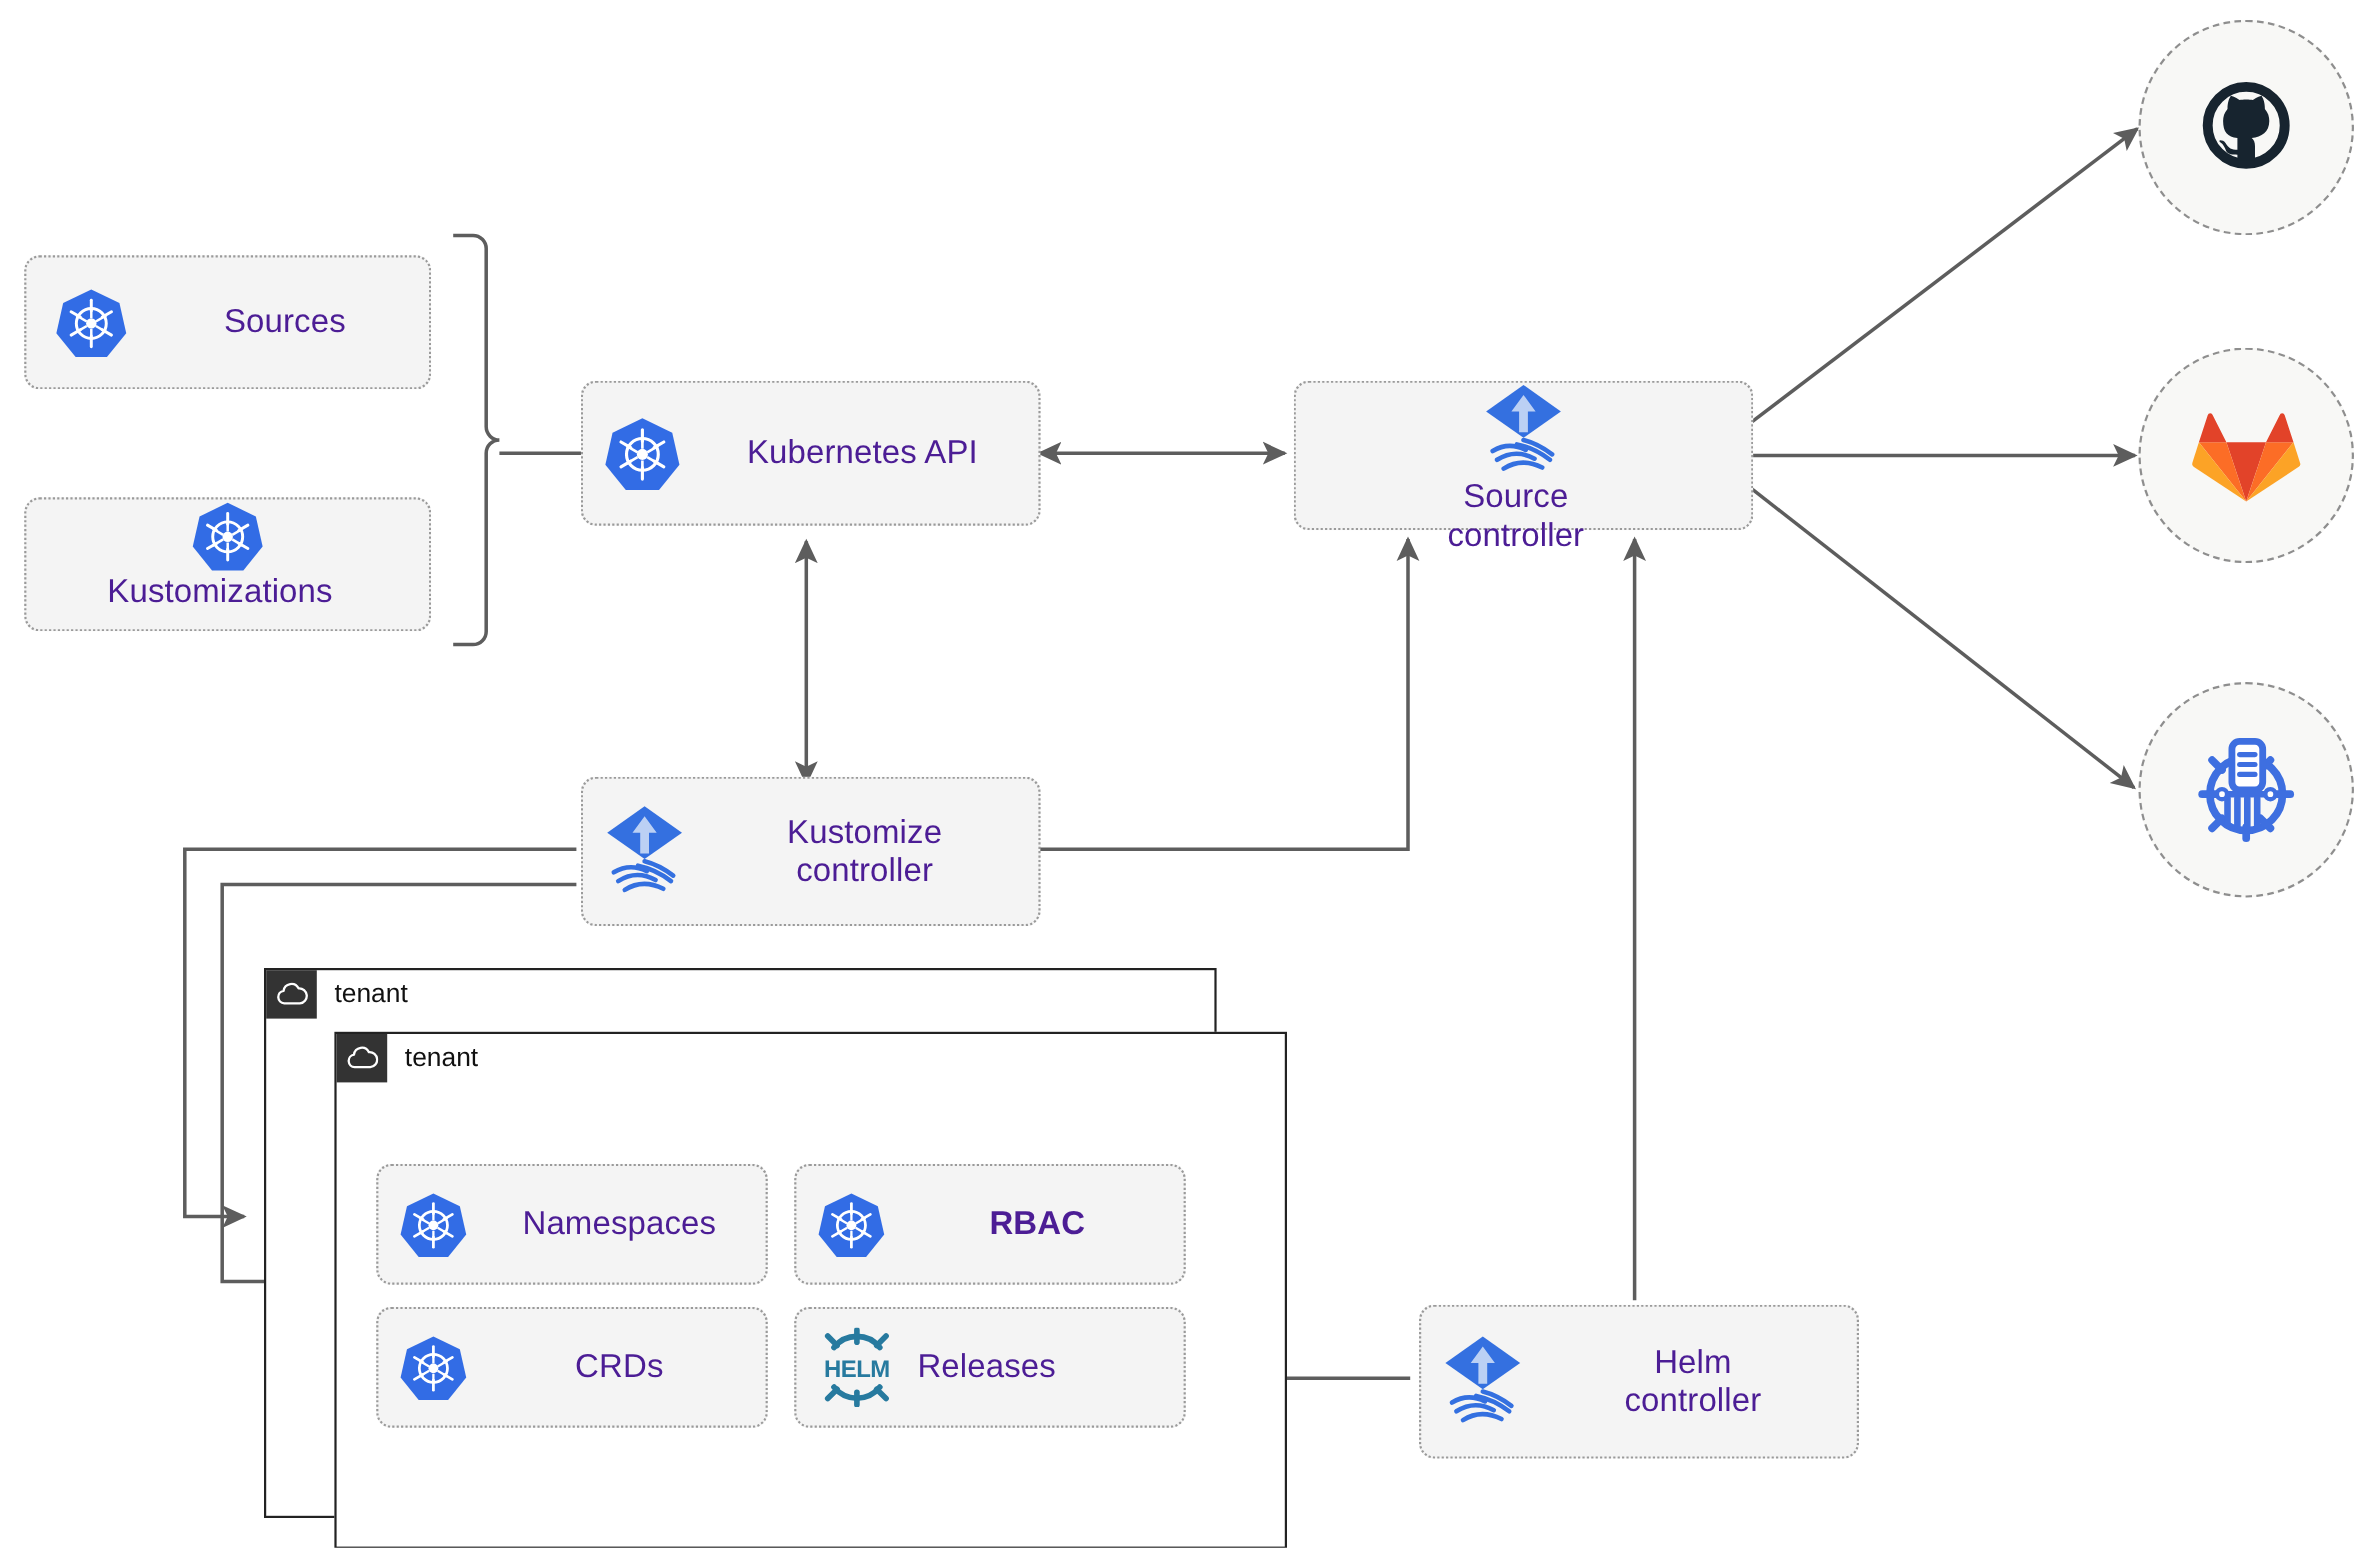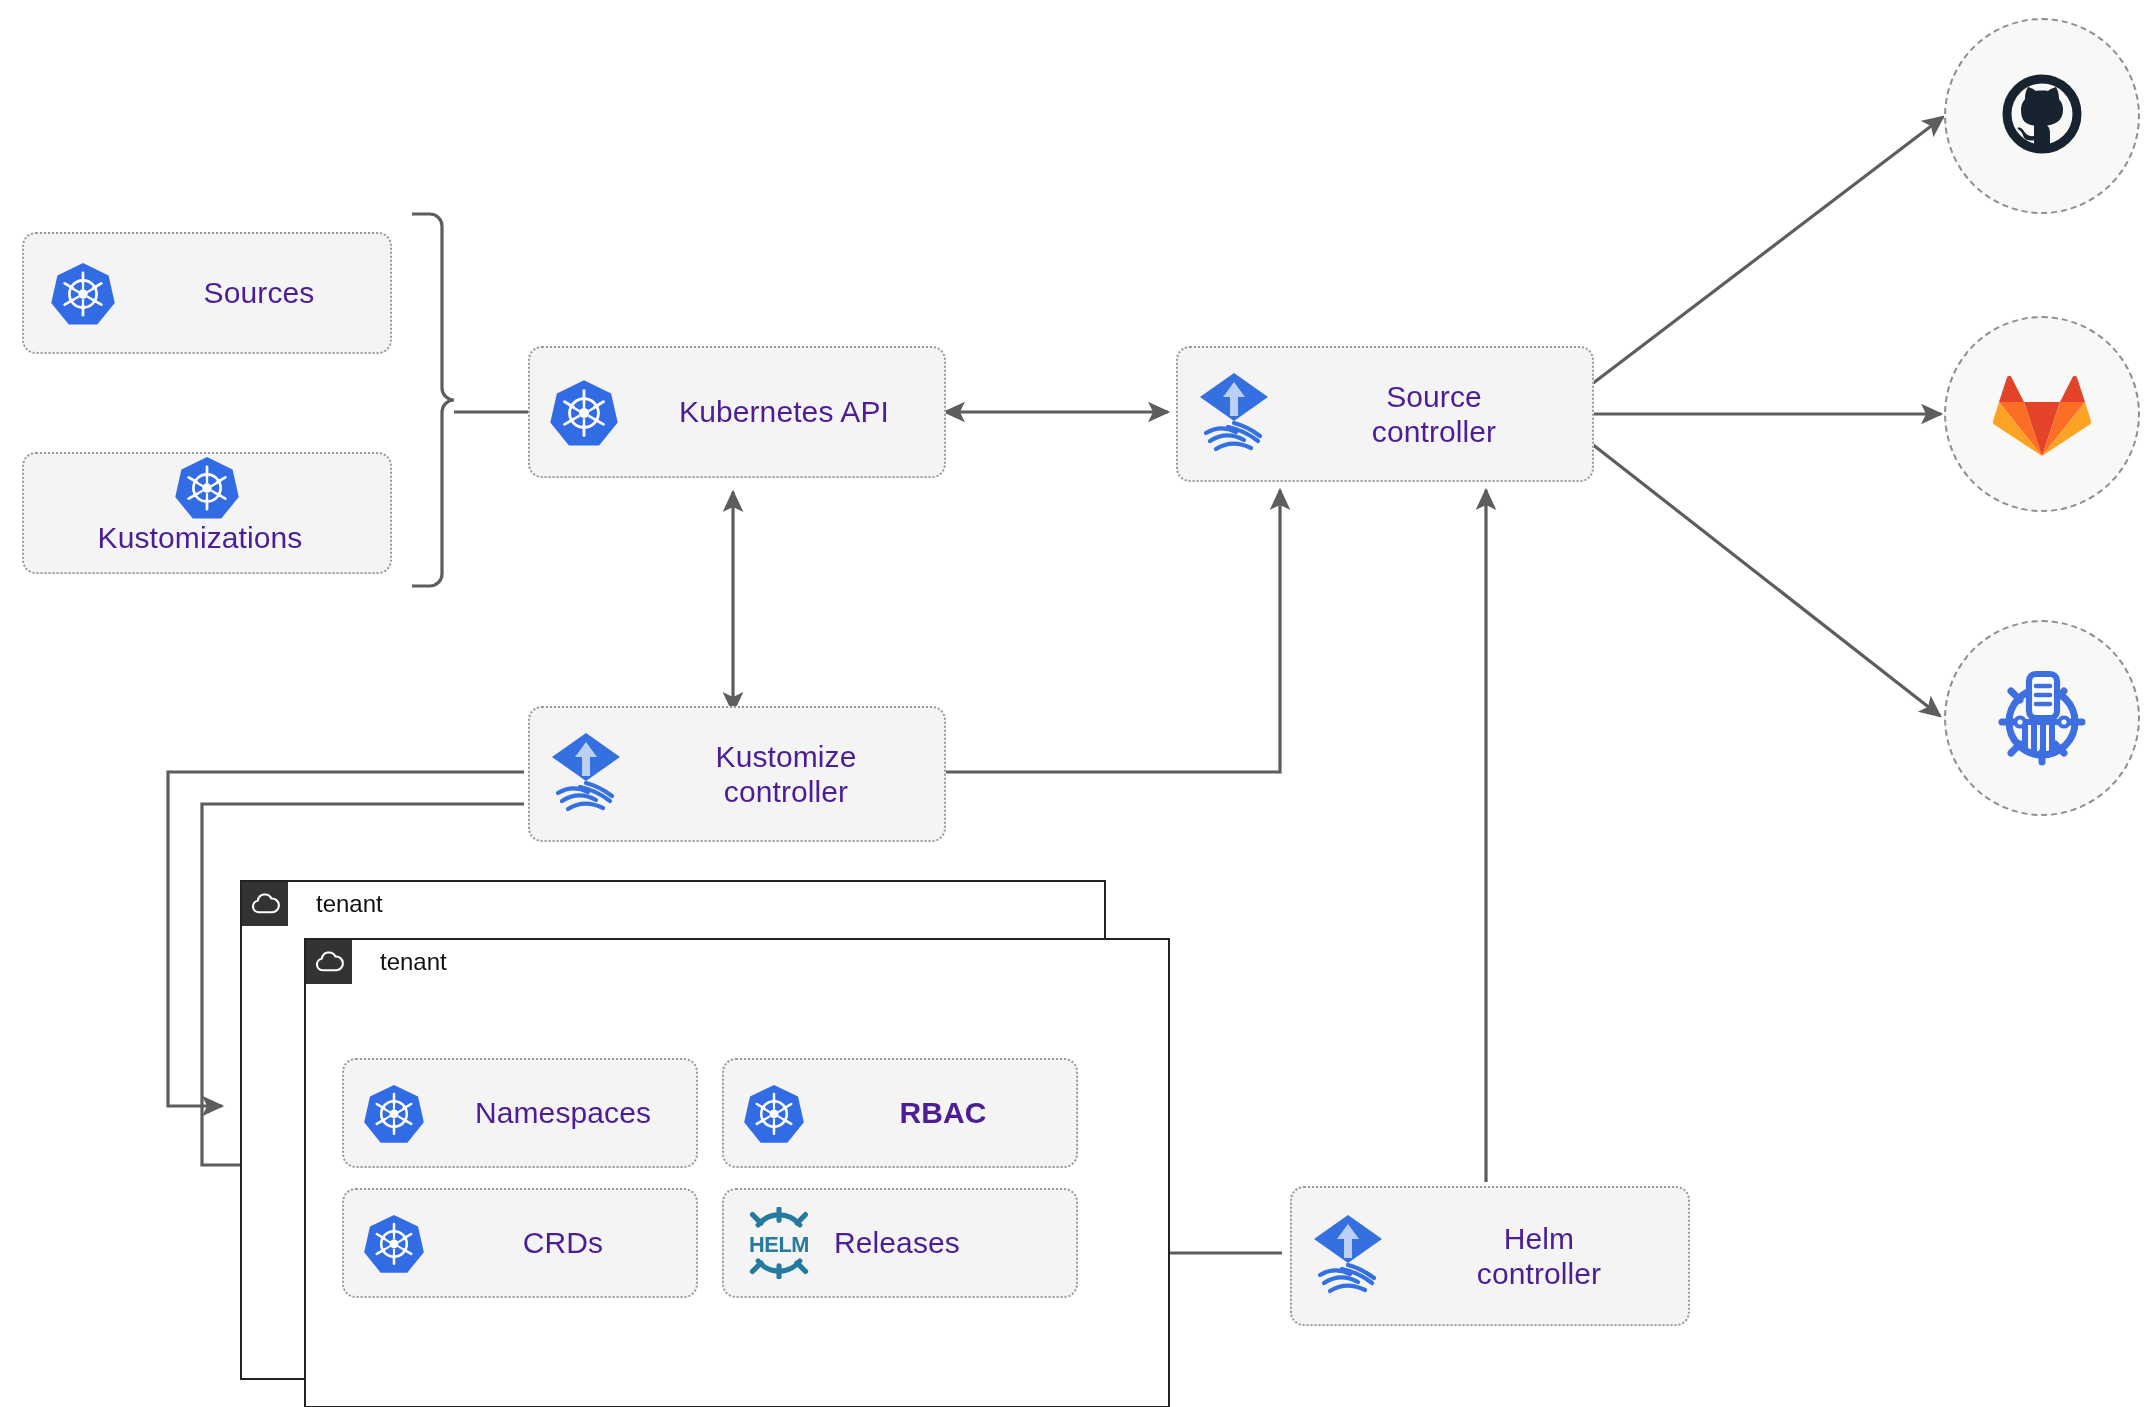--- a/index.html
+++ b/index.html
@@ -31,21 +31,21 @@
   .tenant{
     position:absolute;box-sizing:border-box;
     background:#ffffff;border:2px solid #222222;
   }
   .tenant .thead{position:absolute;left:0;top:0;height:44px;display:flex;align-items:center;}
   .tenant .tbadge{
     width:46px;height:44px;background:#333333;
     display:flex;align-items:center;justify-content:center;
   }
   .tenant .tname{
-    font-size:24px;color:#111111;padding-left:28px;white-space:nowrap;
+    font-size:24px;color:#111111;padding-left:16px;white-space:nowrap;
   }
 
   svg.wires{position:absolute;left:0;top:0;width:2144px;height:1407px;overflow:visible;}
   .ln{fill:none;stroke:#5d5d5d;stroke-width:3.2;}
   .brk{fill:none;stroke:#5d5d5d;stroke-width:3.2;}
 </style>
 </head>
 <body>
 
 <div id="stage">
@@ -281,21 +281,21 @@
           <path d="M36,35.3 L45.2,40.7"></path>
             <path d="M32,38 V47.5"></path>
           <path d="M28,35.3 L18.8,40.7"></path>
             <path d="M28,31.3 L18.8,25.9"></path>
         </g>
       </svg>
     </div>
     <div class="nlabel">Kubernetes API</div>
   </div>
 
-  <div class="node two" style="left:1176px;top:346px;width:418px;height:136px;">
+  <div class="node two" style="left:1176px;top:346px;width:418px;height:136px;flex-direction:column;">
     <div class="glyph" style="width:112px;">
       <svg width="80" height="86" viewBox="0 0 80 86">
         <path d="M40,2 L74,26 L40,50 L6,26 Z" fill="#3470E0"></path>
         <path d="M40,11 L51,26 L44,26 L44,45 L36,45 L36,26 L29,26 Z" fill="#BBD0F4"></path>
         <g fill="none" stroke="#3470E0" stroke-width="4.2" stroke-linecap="round">
           <path d="M12,62 C22,56 32,56 42,61"></path>
           <path d="M16,70 C27,63 39,63 50,69"></path>
           <path d="M22,78 C33,71 45,71 57,77"></path>
           <path d="M40,52 C48,54 58,59 66,65"></path>
           <path d="M34,56 C44,58 55,63 64,70"></path>

